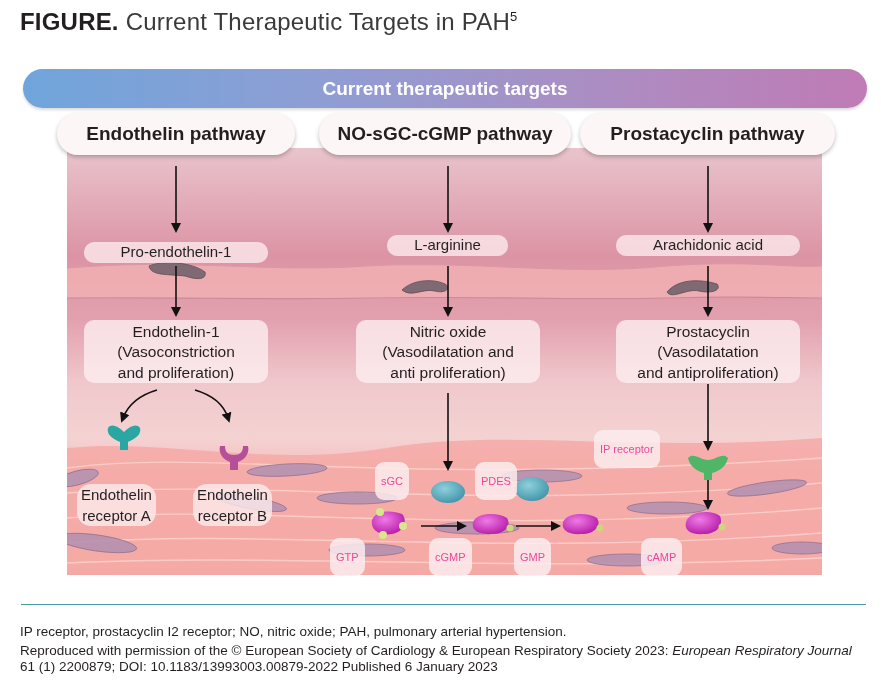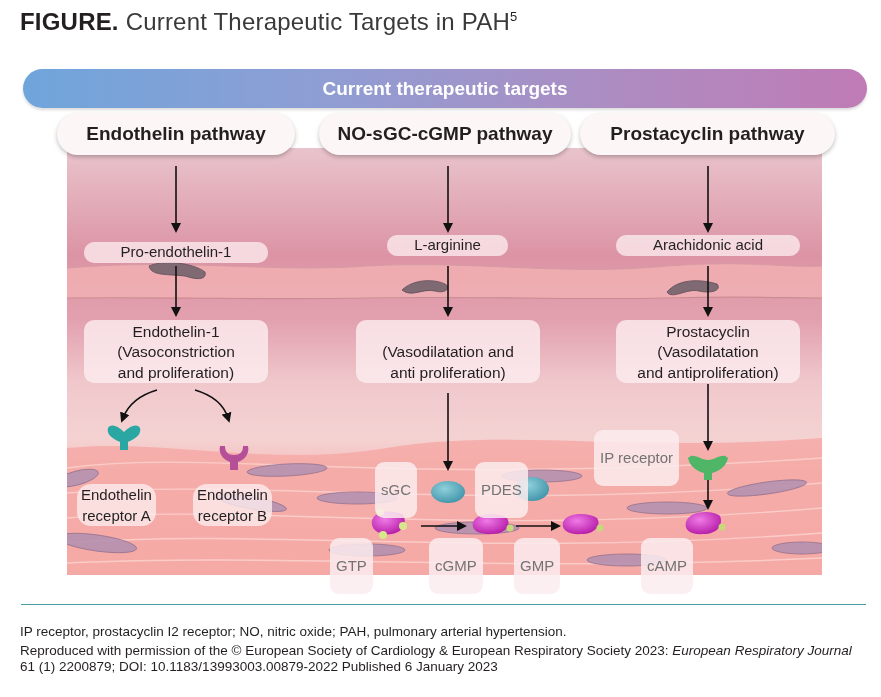--- a/index.html
+++ b/index.html
@@ -19,22 +19,22 @@
   .panel svg.bg { position:absolute; left:0; top:0; }
 
   .pathway-pill { position:absolute; top:113px; height:42px; border-radius:21px; background:#fdf6f7;
     display:flex; align-items:center; justify-content:center; font-size:19px; font-weight:bold; color:#231f20;
     box-shadow:0 2px 4px rgba(0,0,0,0.25); white-space:nowrap; }
 
   .label-pill { position:absolute; background:rgba(250,232,236,0.82); border-radius:10px; font-size:15px; color:#231f20;
     text-align:center; line-height:20px; white-space:nowrap; }
   .box { position:absolute; background:rgba(252,238,240,0.8); border-radius:10px; font-size:15.5px; color:#231f20;
     text-align:center; line-height:20.5px; display:flex; flex-direction:column; justify-content:flex-end; }
-  .small-label { position:absolute; background:rgba(252,236,238,0.85); border-radius:9px; font-size:15px; color:#737373;
-    padding:18px 6px; white-space:nowrap; line-height:20px; }
+  .small-label { position:absolute; background:rgba(252,236,238,0.85); border-radius:9px; font-size:11px; color:#ec4899;
+    padding:9px 6px; white-space:nowrap; line-height:20px; }
   .rec-label { position:absolute; background:rgba(252,236,238,0.8); border-radius:14px; font-size:15px; color:#231f20;
     text-align:center; line-height:21px; padding:0 4px; }
 
   .rule { position:absolute; left:21px; top:604px; width:845px; height:1px; background:#4a9aa3; }
   .footnote { position:absolute; left:20px; top:624px; font-size:13.5px; color:#231f20; white-space:nowrap; }
   .credit { position:absolute; left:20px; top:643px; width:845px; font-size:13.5px; line-height:15.5px; color:#231f20; }
   .overlay { position:absolute; left:0; top:0; pointer-events:none; }
 </style>
 </head>
 <body>
@@ -156,20 +156,21 @@
 <div class="label-pill" style="left:84px;top:242px;width:184px;height:21px;">Pro-endothelin-1</div>
 <div class="label-pill" style="left:387px;top:235px;width:121px;height:21px;">L-arginine</div>
 <div class="label-pill" style="left:616px;top:235px;width:184px;height:21px;">Arachidonic acid</div>
 
 <div class="box" style="left:84px;top:320px;width:184px;height:63px;">
   <div>Endothelin-1</div>
   <div>(Vasoconstriction</div>
   <div>and proliferation)</div>
 </div>
 <div class="box" style="left:356px;top:320px;width:184px;height:63px;">
+  <div>Nitric oxide</div>
   <div>(Vasodilatation and</div>
   <div>anti proliferation)</div>
 </div>
 <div class="box" style="left:616px;top:320px;width:184px;height:63px;">
   <div>Prostacyclin</div>
   <div>(Vasodilatation</div>
   <div>and antiproliferation)</div>
 </div>
 
 <div class="rec-label" style="left:77px;top:484px;">

